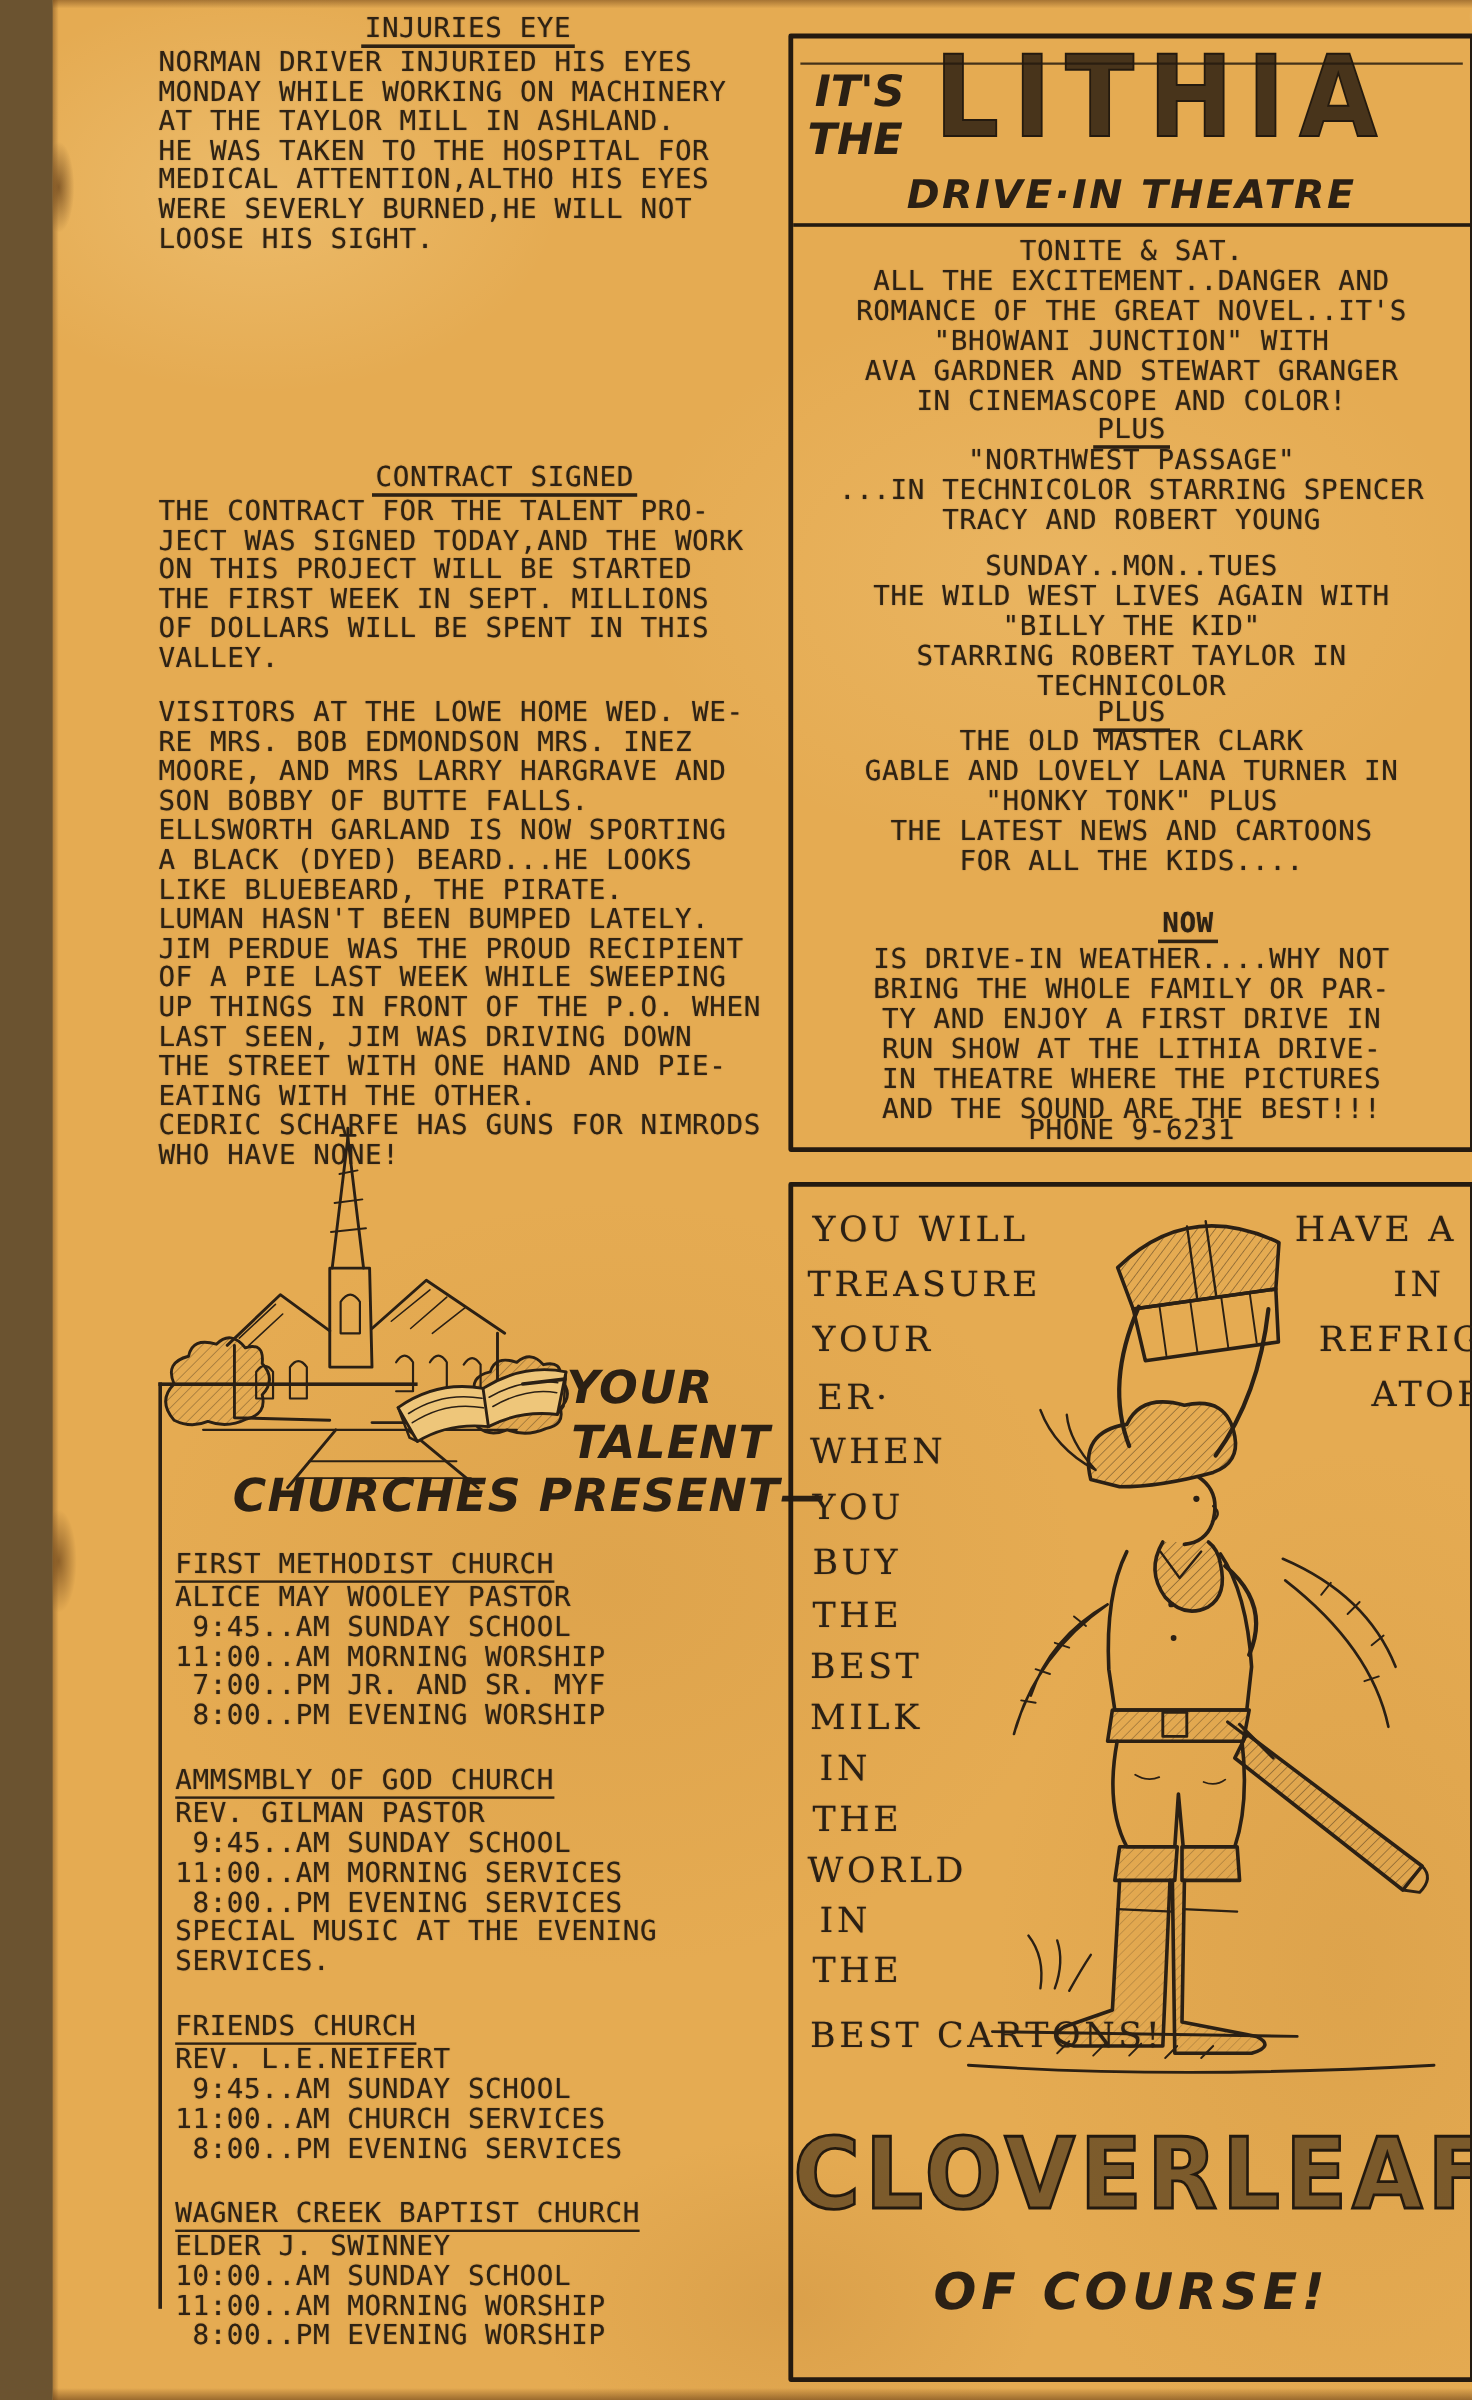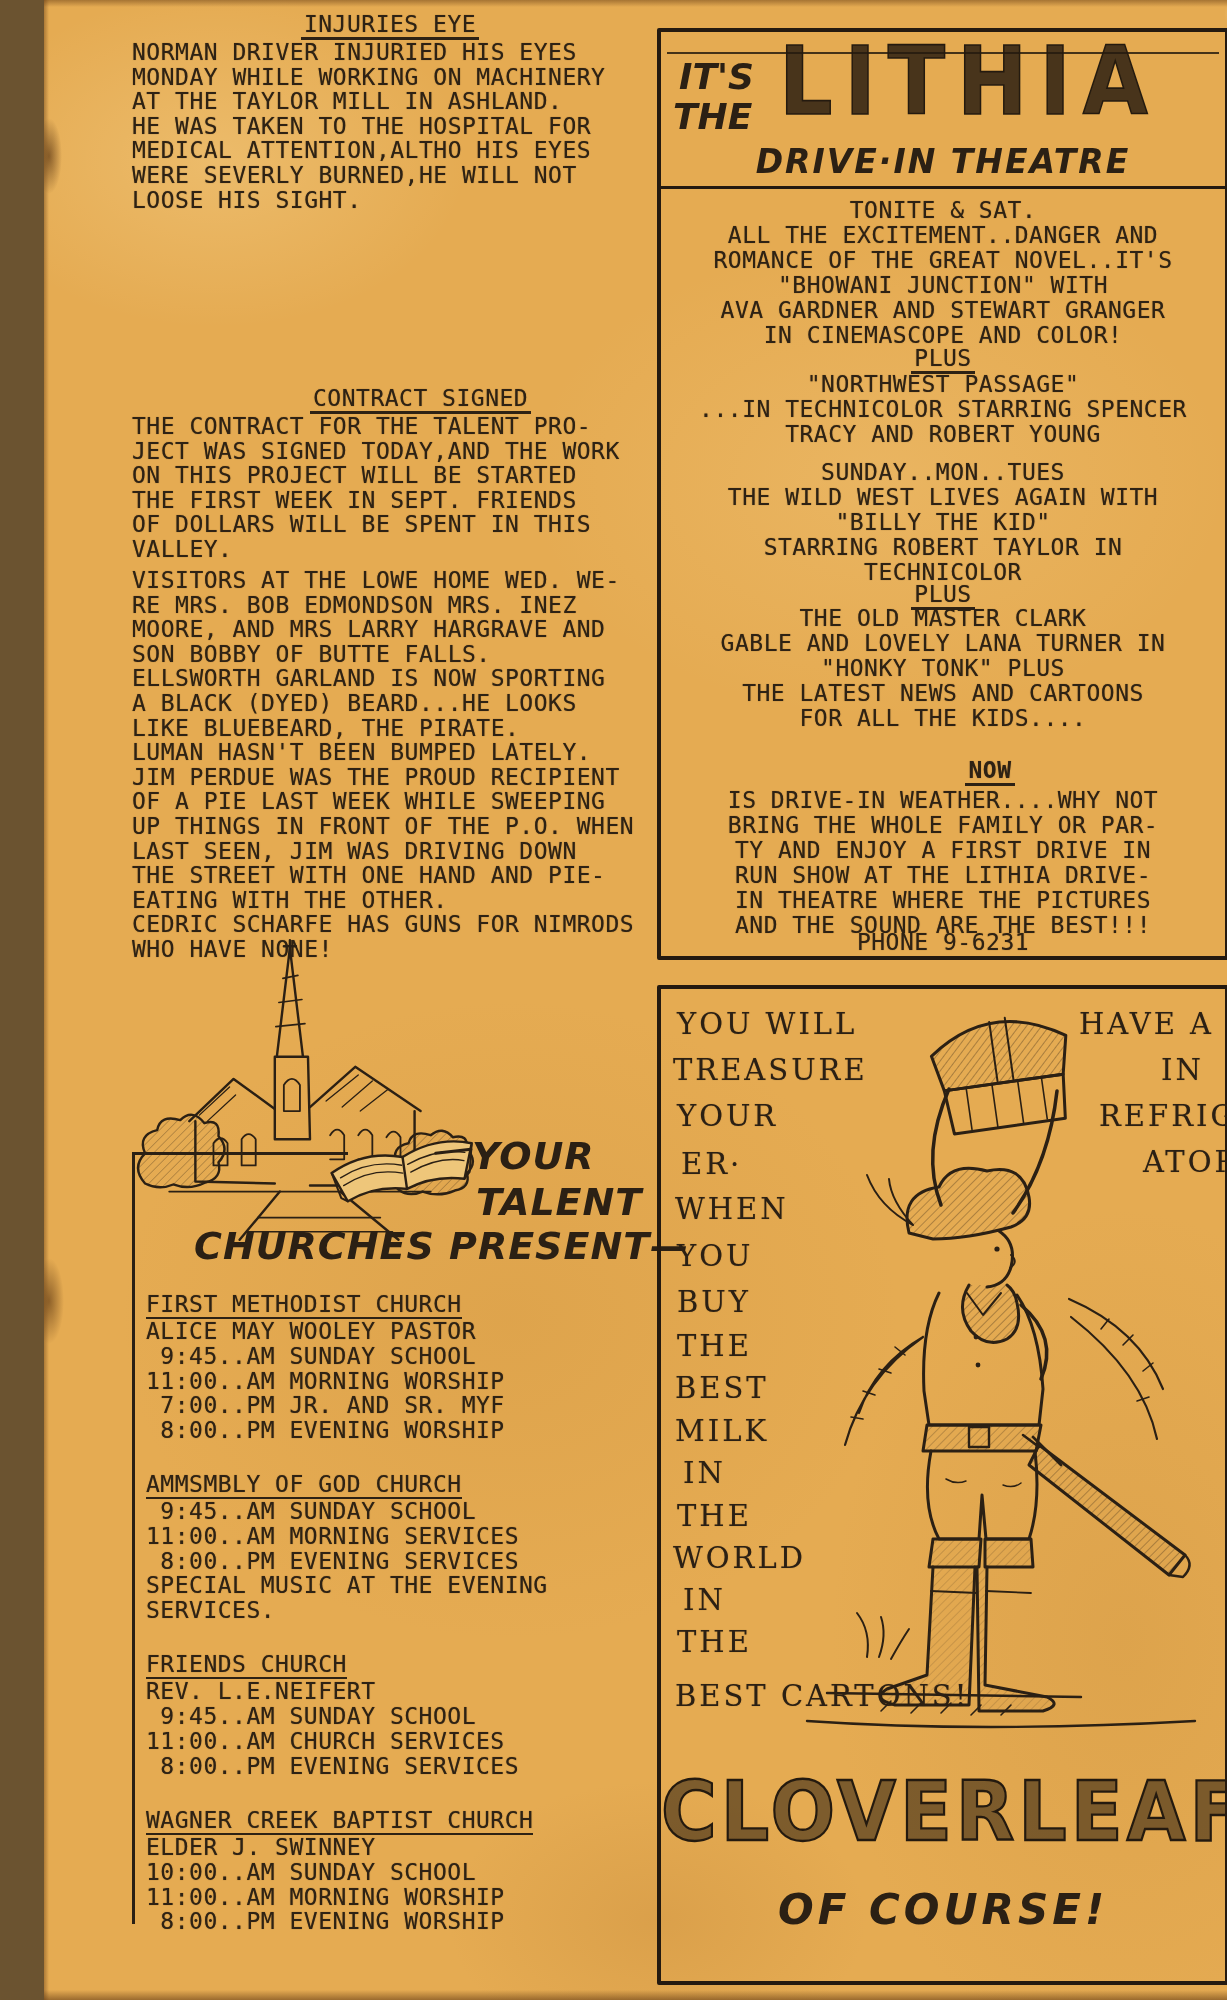--- a/index.html
+++ b/index.html
@@ -32,21 +32,21 @@
   .typeflow{white-space:pre;font-size:23px;line-height:24.6px;letter-spacing:.5px;
         text-shadow:0 0 1px rgba(44,31,16,.55);}
   .ul{display:inline-block;border-bottom:3px solid currentColor;padding:0 3px 1px;line-height:1.05;}
 
   .lcol{position:absolute;left:88px;top:0;width:516px;height:1000px;}
   .lcol .h-inj{top:12px;left:0;width:100%;text-align:center;}
   .lcol .p-inj{top:40px;left:0;}
   .lcol .p-tho{top:227px;left:0;}
   .lcol .h-con{top:386px;left:178px;}
   .lcol .p-con{top:414px;left:0;}
-  .lcol .p-vis{top:568px;left:0;}
+  .lcol .p-vis{top:582px;left:0;}
 
   .church-svg{position:absolute;left:85px;top:938px;width:362px;height:314px;}
   .scr{position:absolute;font-family:"DejaVu Sans","Liberation Sans",sans-serif;font-style:italic;
        font-weight:600;font-size:38px;color:#2b2014;letter-spacing:1px;}
   .scr1{left:428px;top:1134px;}
   .scr2{left:432px;top:1180px;}
   .scr3{left:150px;top:1224px;}
   .cb-h{position:absolute;left:88px;top:1152px;width:216px;height:3px;background:#2b2014;}
   .cb-v{position:absolute;left:88px;top:1152px;width:3px;height:772px;background:#2b2014;}
 
@@ -104,21 +104,21 @@
 MONDAY WHILE WORKING ON MACHINERY
 AT THE TAYLOR MILL IN ASHLAND.
 HE WAS TAKEN TO THE HOSPITAL FOR
 MEDICAL ATTENTION,ALTHO HIS EYES
 WERE SEVERLY BURNED,HE WILL NOT
 LOOSE HIS SIGHT.</p>
     <h2 class="type h-con" style="margin:0;font-weight:normal;"><span class="ul">CONTRACT SIGNED</span></h2>
     <p class="type p-con" style="margin:0;">THE CONTRACT FOR THE TALENT PRO-
 JECT WAS SIGNED TODAY,AND THE WORK
 ON THIS PROJECT WILL BE STARTED
-THE FIRST WEEK IN SEPT. FRIENDS
+THE FIRST WEEK IN SEPT. MILLIONS
 OF DOLLARS WILL BE SPENT IN THIS
 VALLEY.</p>
     <p class="type p-vis" style="margin:0;">VISITORS AT THE LOWE HOME WED. WE-
 RE MRS. BOB EDMONDSON MRS. INEZ
 MOORE, AND MRS LARRY HARGRAVE AND
 SON BOBBY OF BUTTE FALLS.
 ELLSWORTH GARLAND IS NOW SPORTING
 A BLACK (DYED) BEARD...HE LOOKS
 LIKE BLUEBEARD, THE PIRATE.
 LUMAN HASN'T BEEN BUMPED LATELY.
@@ -179,20 +179,21 @@
     <div class="church">
       <div class="ch-name">FIRST METHODIST CHURCH</div>
       <div class="ch-leader">ALICE MAY WOOLEY PASTOR</div>
       <div class="typeflow"> 9:45..AM SUNDAY SCHOOL
 11:00..AM MORNING WORSHIP
  7:00..PM JR. AND SR. MYF
  8:00..PM EVENING WORSHIP</div>
     </div>
     <div class="church">
       <div class="ch-name">AMMSMBLY OF GOD CHURCH</div>
+      <div class="ch-leader">REV. GILMAN PASTOR</div>
       <div class="typeflow"> 9:45..AM SUNDAY SCHOOL
 11:00..AM MORNING SERVICES
  8:00..PM EVENING SERVICES
 SPECIAL MUSIC AT THE EVENING
 SERVICES.</div>
     </div>
     <div class="church">
       <div class="ch-name">FRIENDS CHURCH</div>
       <div class="ch-leader">REV. L.E.NEIFERT</div>
       <div class="typeflow"> 9:45..AM SUNDAY SCHOOL

